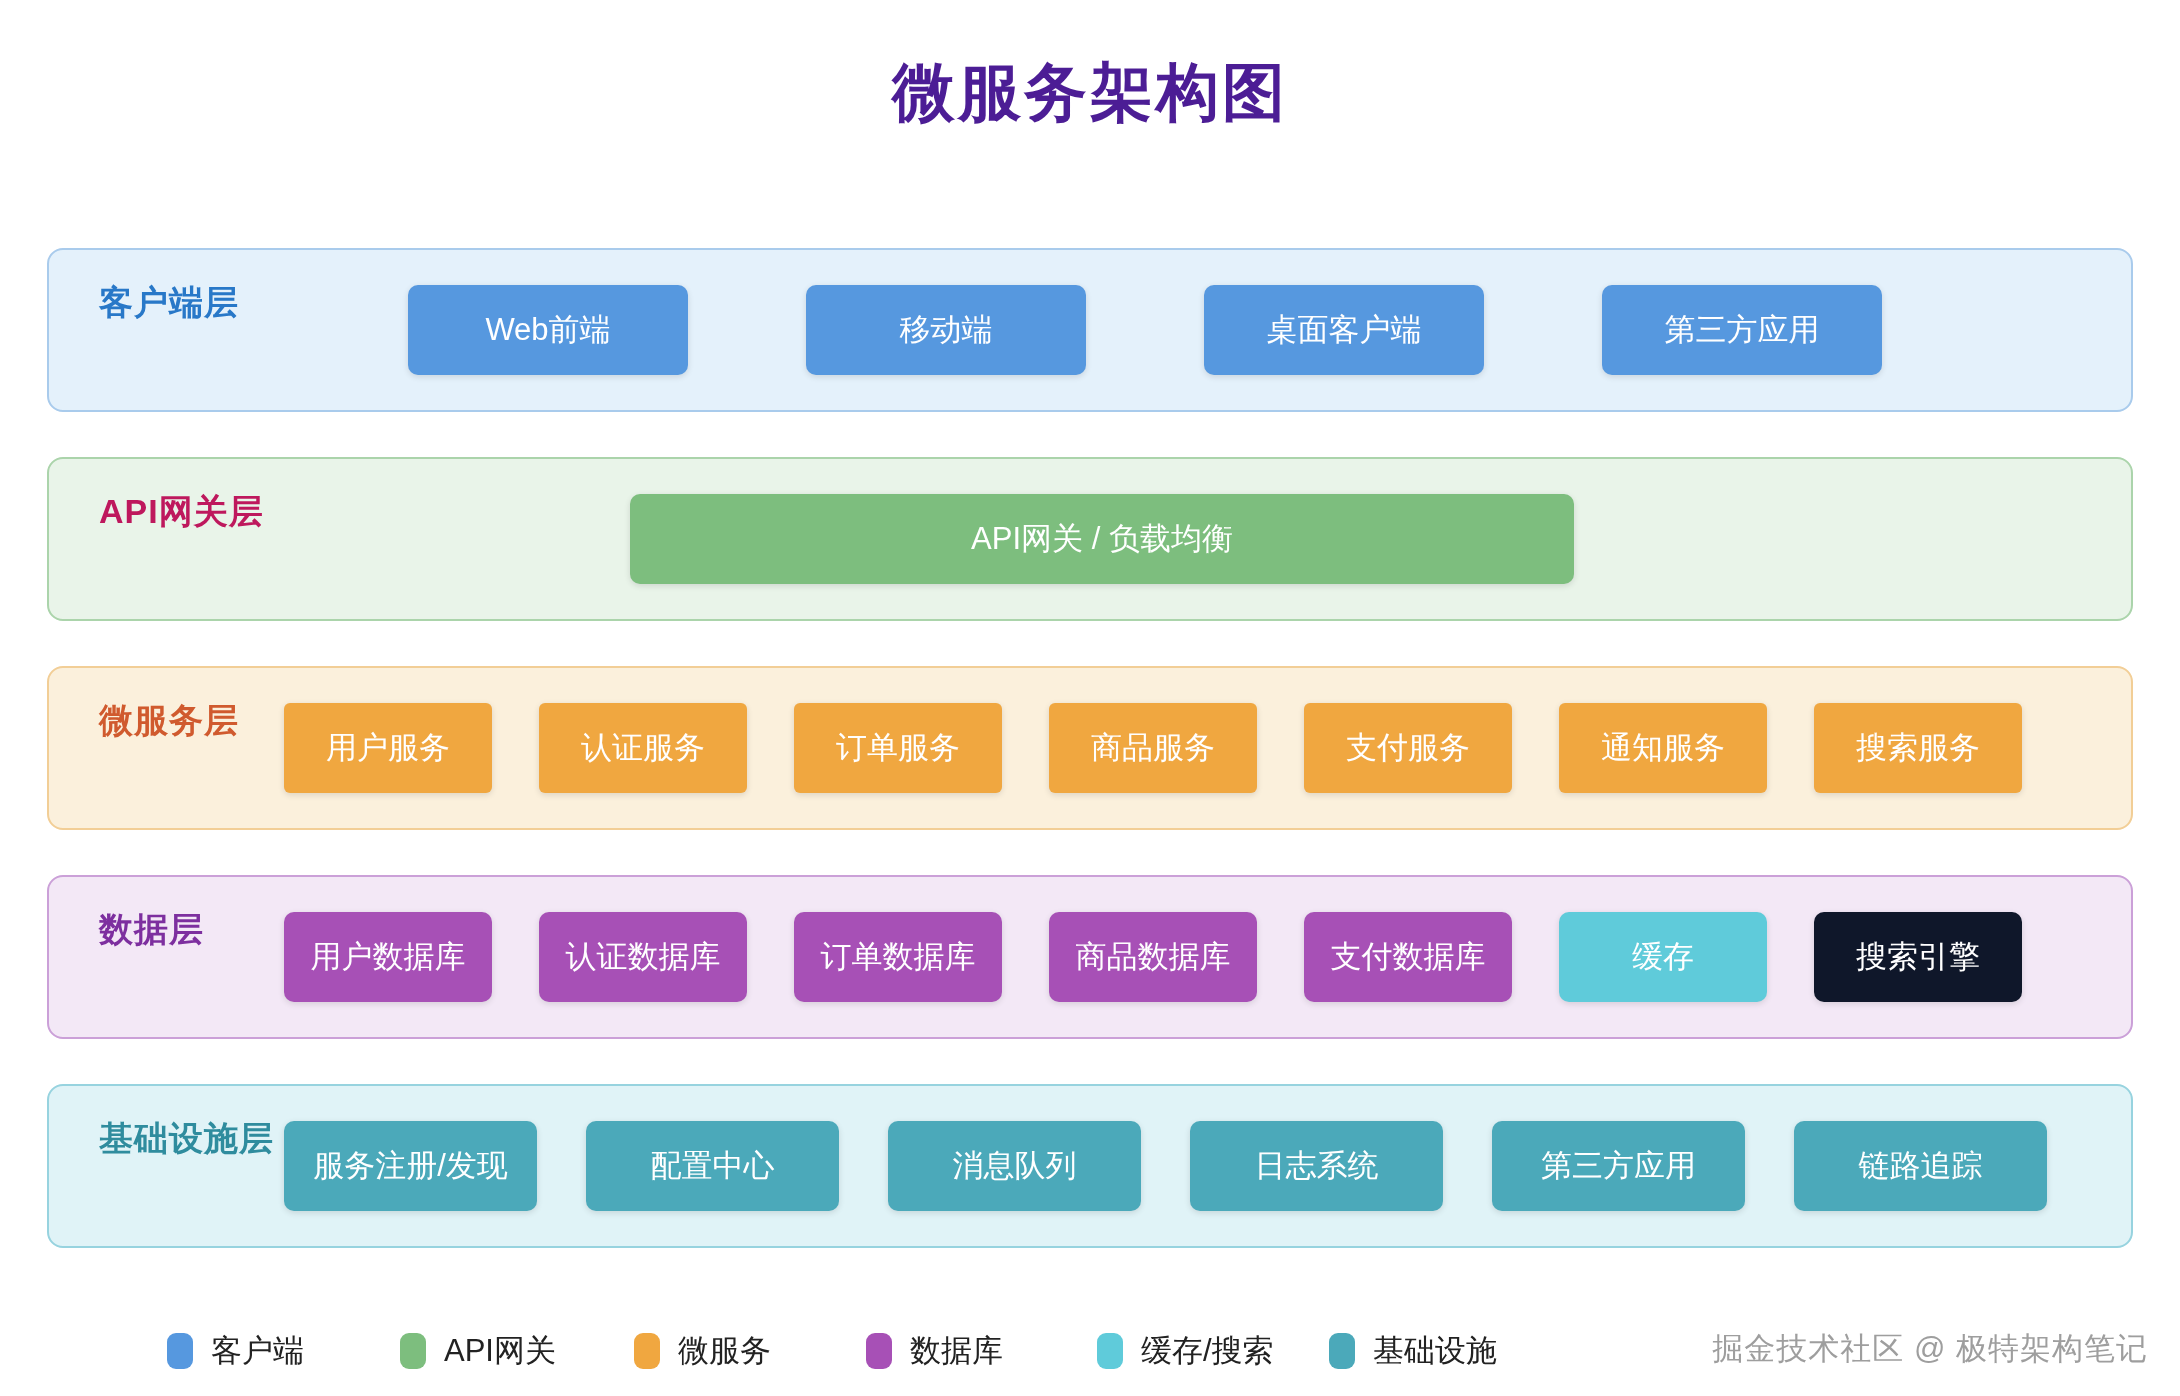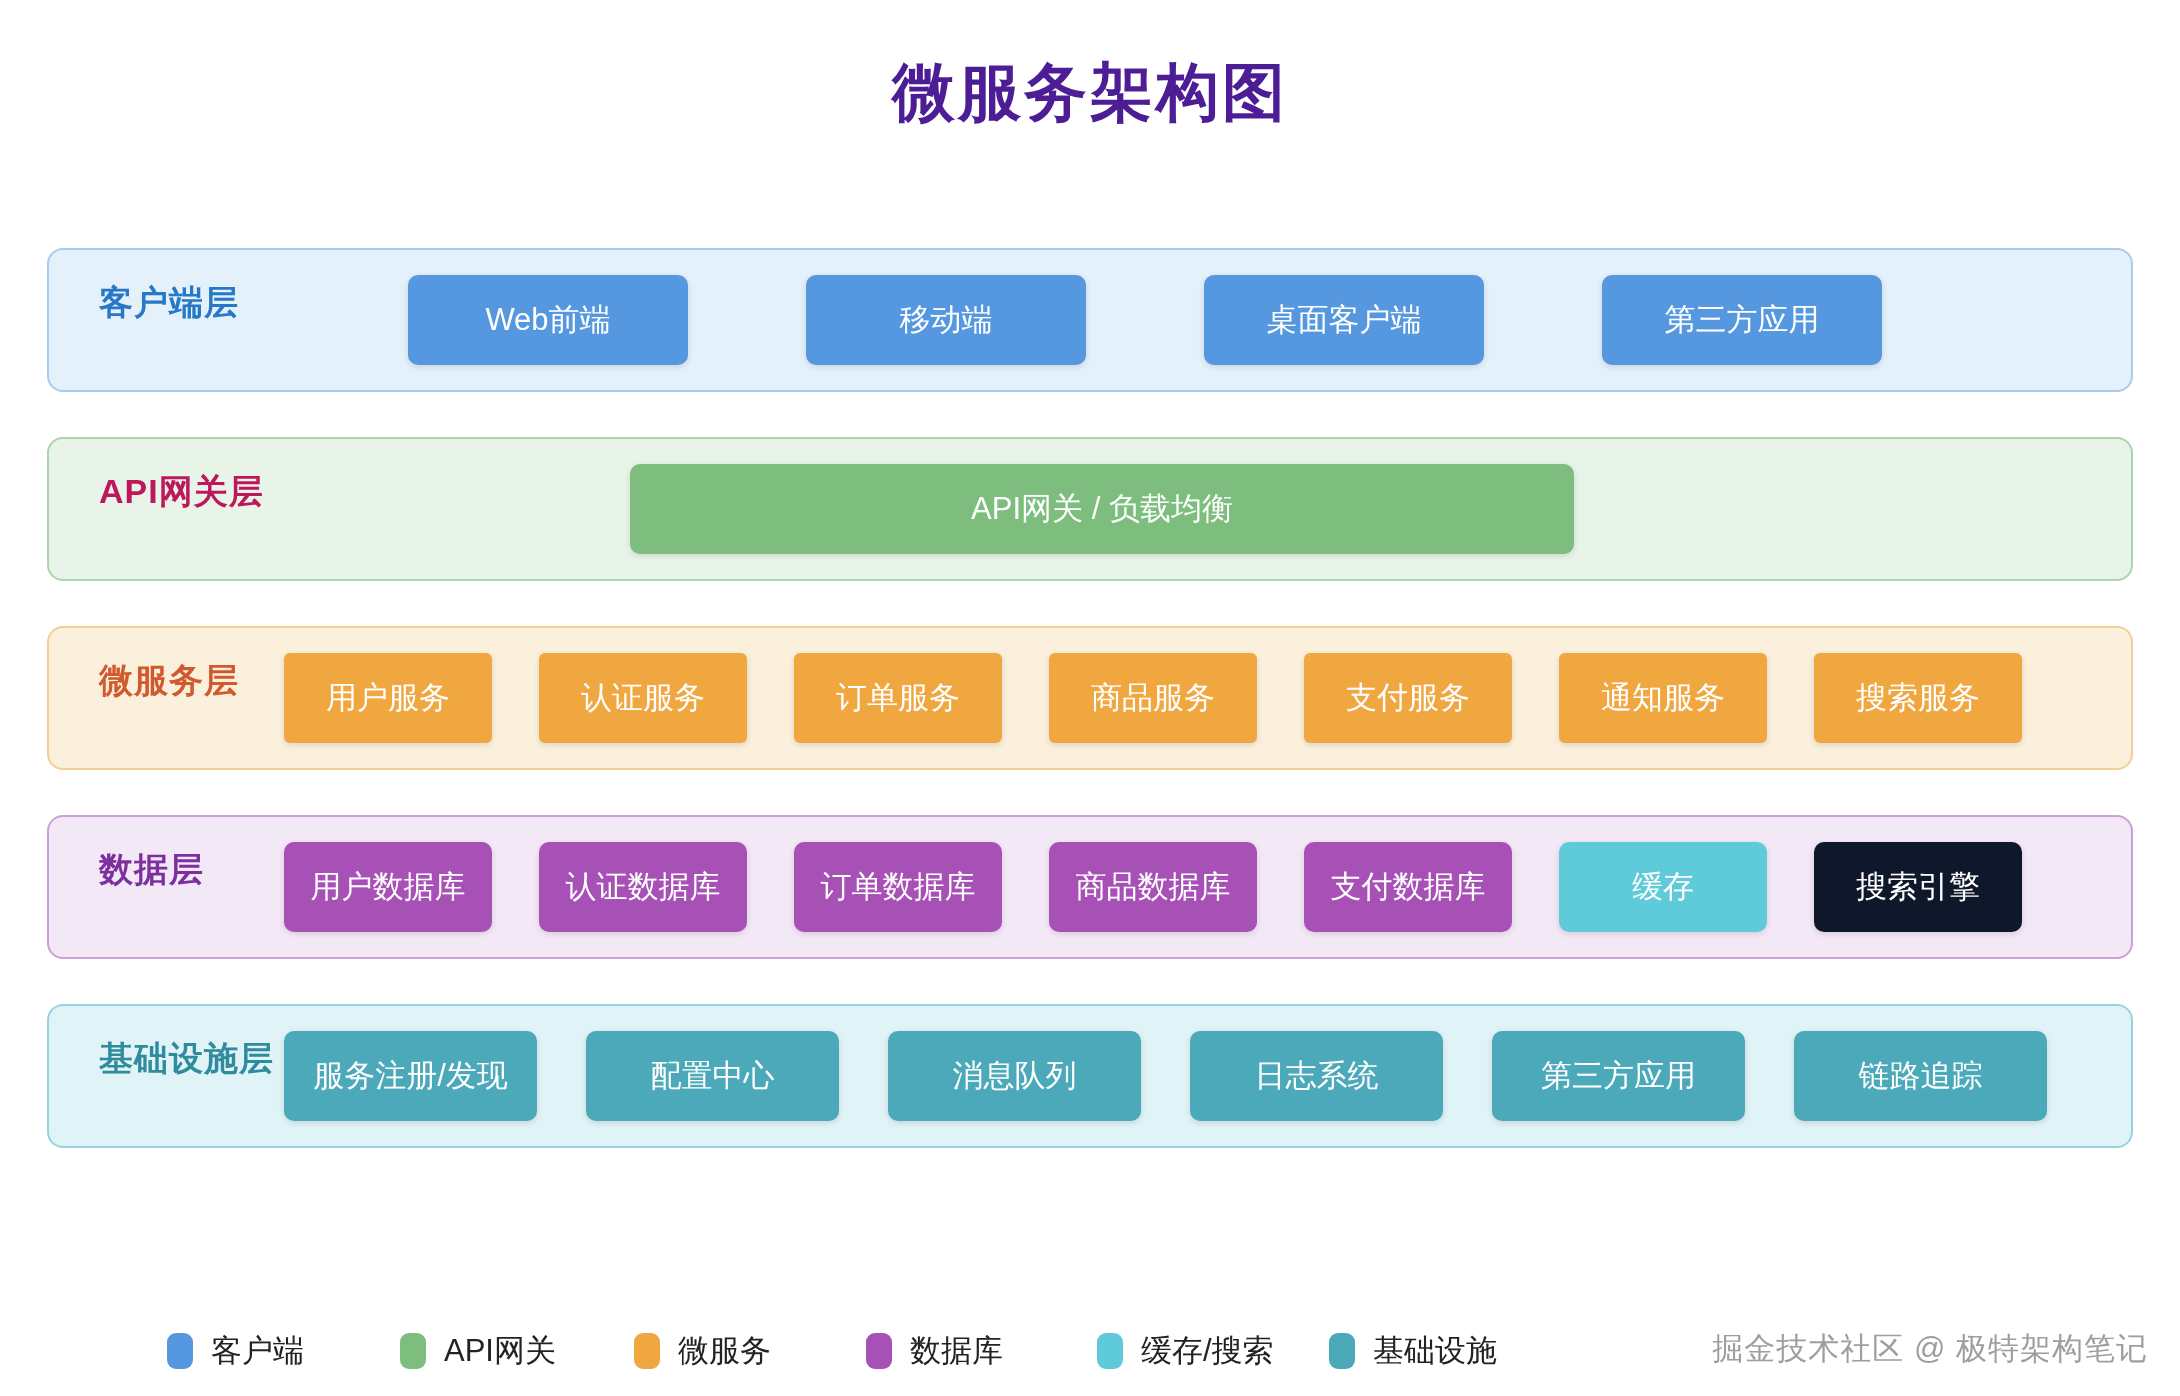--- a/index.html
+++ b/index.html
@@ -15,21 +15,21 @@
     font-size:63px;
     font-weight:700;
     color:#4c1d95;
     margin:16px;
     padding-top:34px;
     letter-spacing:3px;
   }
   .layers { position:absolute; top:248px; left:47px; }
   .layer {
     position:relative;
-    width:2086px; height:144px;
+    width:2086px; height:164px;
     border:2px solid transparent;
     border-radius:16px;
     margin-bottom:45px;
     box-sizing:border-box;
   }
   .layer-label {
     position:absolute;
     left:50px; top:30px;
     font-size:34px;
     font-weight:700;

